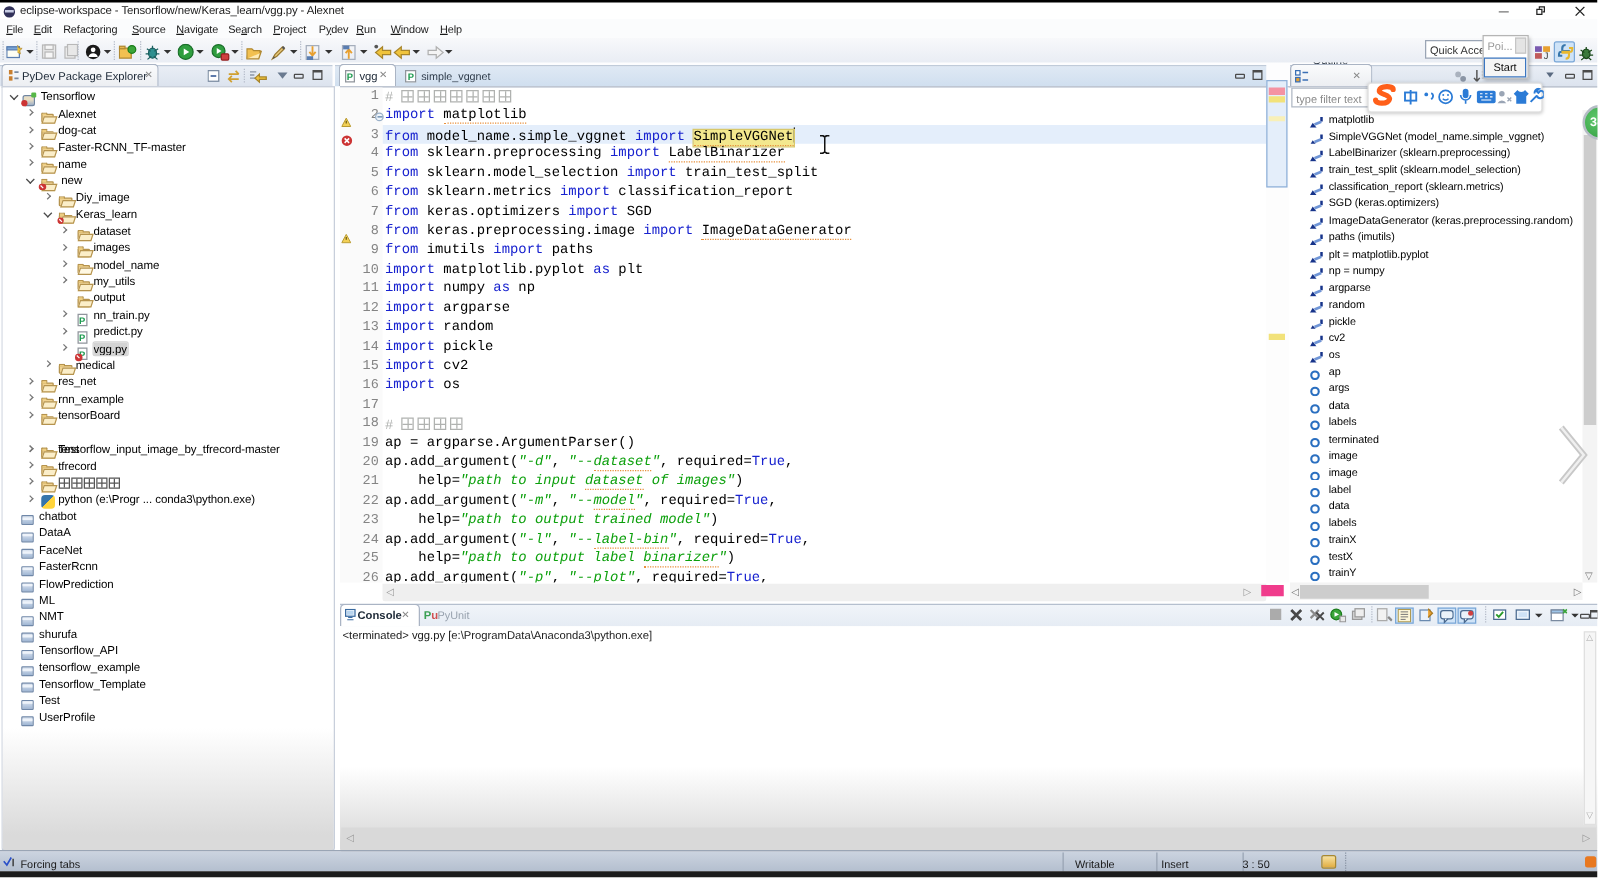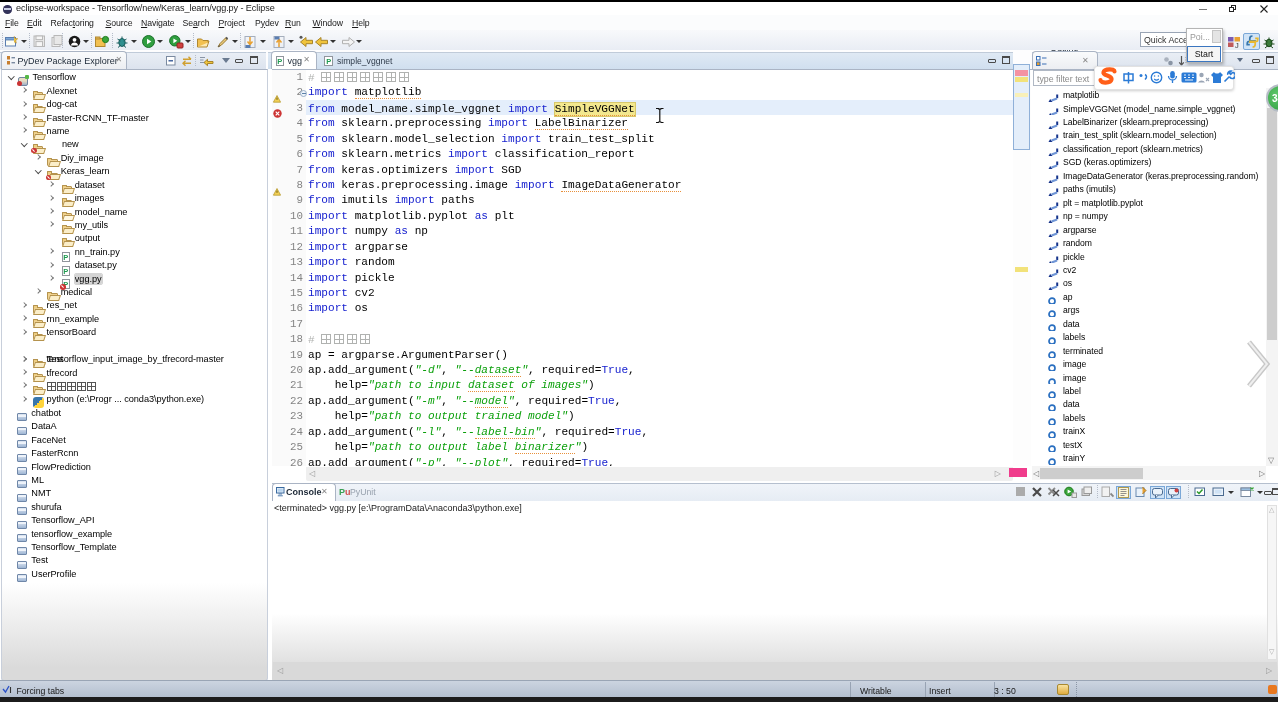--- a/index.html
+++ b/index.html
@@ -87,21 +87,21 @@
 .sbt { position:absolute; top:5px; font-size:8.7px; color:#1a1a1a; }
 .sbsep { position:absolute; top:1px; width:1px; height:15px; background:#98a3b3; }
 #botedge { position:absolute; left:0; top:697px; width:1278px; height:5px; background:#1c1c1c; z-index:11; }
 
 u { text-decoration:underline; }
 </style></head>
 <body>
   <div id="topedge"></div>
   <div id="titlebar">
     <div id="title-ic"></div>
-    <div id="title-tx">eclipse-workspace - Tensorflow/new/Keras_learn/vgg.py - Eclipse</div>
+    <div id="title-tx">eclipse-workspace - Tensorflow/new/Keras_learn/vgg.py - Alexnet</div>
     <div class="abs" style="left:1199px;top:7px;width:8px;height:1.4px;background:#777"></div>
     <div class="abs" style="left:1231px;top:3px;width:5px;height:5px;border:1px solid #222;background:#fff"></div>
     <div class="abs" style="left:1229px;top:4.6px;width:5px;height:5px;border:1px solid #222;background:#fff"></div>
     <svg class="abs" style="left:1260px;top:2.5px" width="8" height="8">
       <path d="M0.5 0.5 L7.5 7.5 M7.5 0.5 L0.5 7.5" stroke="#222" stroke-width="1.1"></path>
     </svg>
   </div>
   <div id="menubar">
     <span class="mi" style="left:5px"><u>F</u>ile</span>
     <span class="mi" style="left:27px"><u>E</u>dit</span>
@@ -260,21 +260,21 @@
       <span class="tlb" style="left:46.6px">Faster-RCNN_TF-master</span>
     </div>
     <div class="trow" style="top:124.9px">
       <span class="arr-c" style="left:22.0px"></span>
       <span class="tic" style="left:32.5px"><span class="ic-folder"></span></span>
       <span class="tlb" style="left:46.6px">name</span>
     </div>
     <div class="trow" style="top:138.3px">
       <span class="arr-e" style="left:22.0px"></span>
       <span class="tic" style="left:32.5px"><span class="ic-folder"><span class="err-badge"></span></span></span>
-      <span class="tlb" style="left:62px">new</span>
+      <span class="tlb" style="left:49px">new</span>
     </div>
     <div class="trow" style="top:151.7px">
       <span class="arr-c" style="left:35.5px"></span>
       <span class="tic" style="left:47.0px"><span class="ic-folder"></span></span>
       <span class="tlb" style="left:60.7px">Diy_image</span>
     </div>
     <div class="trow" style="top:165.1px">
       <span class="arr-e" style="left:35.5px"></span>
       <span class="tic" style="left:47.0px"><span class="ic-folder"><span class="err-badge"></span></span></span>
       <span class="tlb" style="left:60.7px">Keras_learn</span>
@@ -304,21 +304,21 @@
       <span class="tlb" style="left:74.8px">output</span>
     </div>
     <div class="trow" style="top:245.7px">
       <span class="arr-c" style="left:49.0px"></span>
       <span class="tic" style="left:61.5px"><span class="ic-py">P</span></span>
       <span class="tlb" style="left:74.8px">nn_train.py</span>
     </div>
     <div class="trow" style="top:259.1px">
       <span class="arr-c" style="left:49.0px"></span>
       <span class="tic" style="left:61.5px"><span class="ic-py">P</span></span>
-      <span class="tlb" style="left:74.8px">dataset.py</span>
+      <span class="tlb" style="left:74.8px">predict.py</span>
     </div>
     <div class="trow" style="top:272.5px">
       <span class="arr-c" style="left:49.0px"></span>
       <span class="tic" style="left:61.5px"><span class="ic-py">P<span class="err-badge"></span></span></span>
       <span class="tlb sel" style="left:74.8px">vgg.py</span>
     </div>
     <div class="trow" style="top:285.9px">
       <span class="arr-c" style="left:35.5px"></span>
       <span class="tic" style="left:47.0px"><span class="ic-folder"></span></span>
       <span class="tlb" style="left:60.7px">medical</span>

